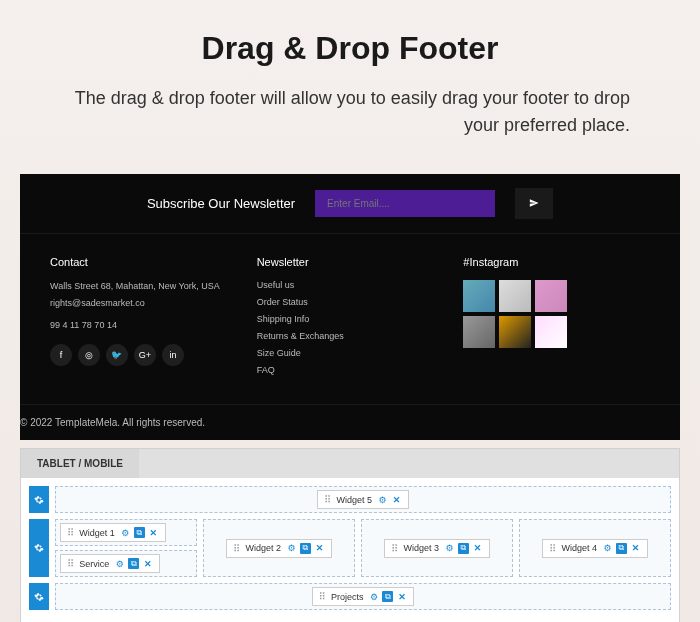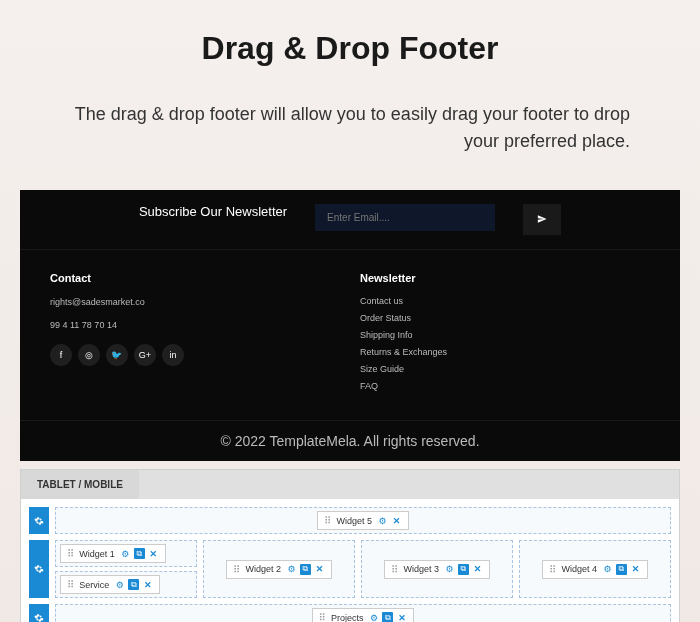--- a/index.html
+++ b/index.html
@@ -1,42 +1,42 @@
 <!DOCTYPE html>
 <html><head>
 <meta charset="utf-8">
 <style>
 *{margin:0;padding:0;box-sizing:border-box;font-family:Arial,Helvetica,sans-serif}
 body{background:linear-gradient(180deg,#f5f0ed 0%,#f2ece9 50%,#f0e8e5 100%);min-height:622px;width:700px}
 .page{padding:30px 20px 20px}
-.hero-title{font-size:32px;font-weight:700;text-align:center;color:#1a1a1a;margin-bottom:34px}
+.hero-title{font-size:32px;font-weight:700;text-align:center;color:#1a1a1a;margin-bottom:18px}
 .hero-sub{font-size:18px;text-align:right;color:#333;line-height:1.5;max-width:560px;margin:0 auto 35px}
 .footer-preview{background:#0a0a0a;color:#fff;padding:0}
-.newsletter{display:flex;align-items:flex-start;justify-content:center;gap:28px;padding:14px 0;border-bottom:1px solid #1a1a1a}
+.newsletter{display:flex;align-items:center;justify-content:center;gap:20px;padding:14px 0;border-bottom:1px solid #1a1a1a}
 .newsletter-label{font-size:13px;color:#fff}
-.newsletter-input{background:#0f172a;border:none;color:#888;padding:8px 12px;font-size:10px;width:180px}
+.newsletter-input{background:#4c1d95;border:none;color:#888;padding:8px 12px;font-size:10px;width:180px}
 .newsletter-btn{background:#1a1a1a;border:none;color:#fff;padding:8px 14px;cursor:pointer}
 .newsletter-btn svg{width:10px;height:10px;fill:#fff}
 .footer-cols{display:flex;padding:22px 30px;gap:20px}
 .fcol{flex:1}
-.fcol-title{font-size:11px;font-weight:700;color:#fff;margin-bottom:12px}
+.fcol-title{font-size:11px;font-weight:400;color:#fff;margin-bottom:12px}
 .fcol-text{font-size:9px;color:#bbb;margin-bottom:3px;line-height:1.5}
 .fcol-link{font-size:9px;color:#bbb;display:block;margin-bottom:7px;cursor:pointer}
 .phone{margin-top:10px;font-size:9px;color:#bbb}
 .socials{display:flex;gap:6px;margin-top:14px}
 .social{width:22px;height:22px;border-radius:50%;background:#1f1f1f;display:flex;align-items:center;justify-content:center;color:#fff;font-size:9px;cursor:pointer}
 .insta-grid{display:grid;grid-template-columns:repeat(3,32px);gap:4px}
 .insta-img{width:32px;height:32px;background:#444}
 .i1{background:linear-gradient(135deg,#6ab,#48a)}
 .i2{background:linear-gradient(135deg,#ddd,#bbb)}
 .i3{background:linear-gradient(135deg,#d9c,#c8b)}
 .i4{background:linear-gradient(135deg,#999,#666)}
 .i5{background:linear-gradient(135deg,#d90,#222)}
 .i6{background:linear-gradient(135deg,#fdf,#fff)}
-.copyright{text-align:center;padding:12px 0;font-size:14px;color:#bbb;border-top:1px solid #1a1a1a}
+.copyright{text-align:left;padding:12px 0;font-size:10px;color:#bbb;border-top:1px solid #1a1a1a}
 .builder{background:#fff;border:1px solid #d0d0d0;margin-top:8px}
 .tabs{display:flex;background:#e0e0e0}
 .tab{padding:9px 16px;font-size:10px;font-weight:600;color:#333;cursor:pointer;background:#d8d8d8}
 .tab.active{background:#fff}
 .drop-area{padding:8px}
 .drop-row{display:flex;gap:6px;margin-bottom:6px;align-items:stretch}
 .row-handle{width:20px;background:#1a8ad4;display:flex;align-items:center;justify-content:center;cursor:pointer;flex-shrink:0}
 .row-handle svg{width:10px;height:10px;fill:#fff}
 .drop-zone{flex:1;border:1.5px dashed #a8c4e0;background:#f7fafd;min-height:26px;display:flex;align-items:center;padding:3px 4px;gap:4px}
 .drop-cols{display:flex;gap:6px;flex:1}
@@ -63,42 +63,54 @@
       <button class="newsletter-btn">
         <svg viewBox="0 0 24 24">
             <path d="M2 21l21-9L2 3v7l15 2-15 2v7z"></path>
           </svg>
       </button>
     </div>
 
     <div class="footer-cols">
       <div class="fcol">
         <div class="fcol-title">Contact</div>
+        <div class="fcol-text">Walls Street 68, Mahattan, New York, USA</div>
         <div class="fcol-text">rights@sadesmarket.co</div>
         <div class="phone">99 4 11 78 70 14</div>
         <div class="socials">
           <div class="social">f</div>
           <div class="social">◎</div>
           <div class="social">🐦</div>
           <div class="social">G+</div>
           <div class="social">in</div>
         </div>
       </div>
 
       <div class="fcol">
         <div class="fcol-title">Newsletter</div>
-        <a class="fcol-link">Contact us</a>
+        <a class="fcol-link">Useful us</a>
         <a class="fcol-link">Order Status</a>
         <a class="fcol-link">Shipping Info</a>
         <a class="fcol-link">Returns &amp; Exchanges</a>
         <a class="fcol-link">Size Guide</a>
         <a class="fcol-link">FAQ</a>
       </div>
 
 
+      <div class="fcol">
+        <div class="fcol-title">#Instagram</div>
+        <div class="insta-grid">
+          <div class="insta-img i1"></div>
+          <div class="insta-img i2"></div>
+          <div class="insta-img i3"></div>
+          <div class="insta-img i4"></div>
+          <div class="insta-img i5"></div>
+          <div class="insta-img i6"></div>
+        </div>
+      </div>
     </div>
 
     <div class="copyright">© 2022 TemplateMela. All rights reserved.</div>
   </div>
 
   <div class="builder">
     <div class="tabs">
       <div class="tab">TABLET / MOBILE</div>
     </div>
 

